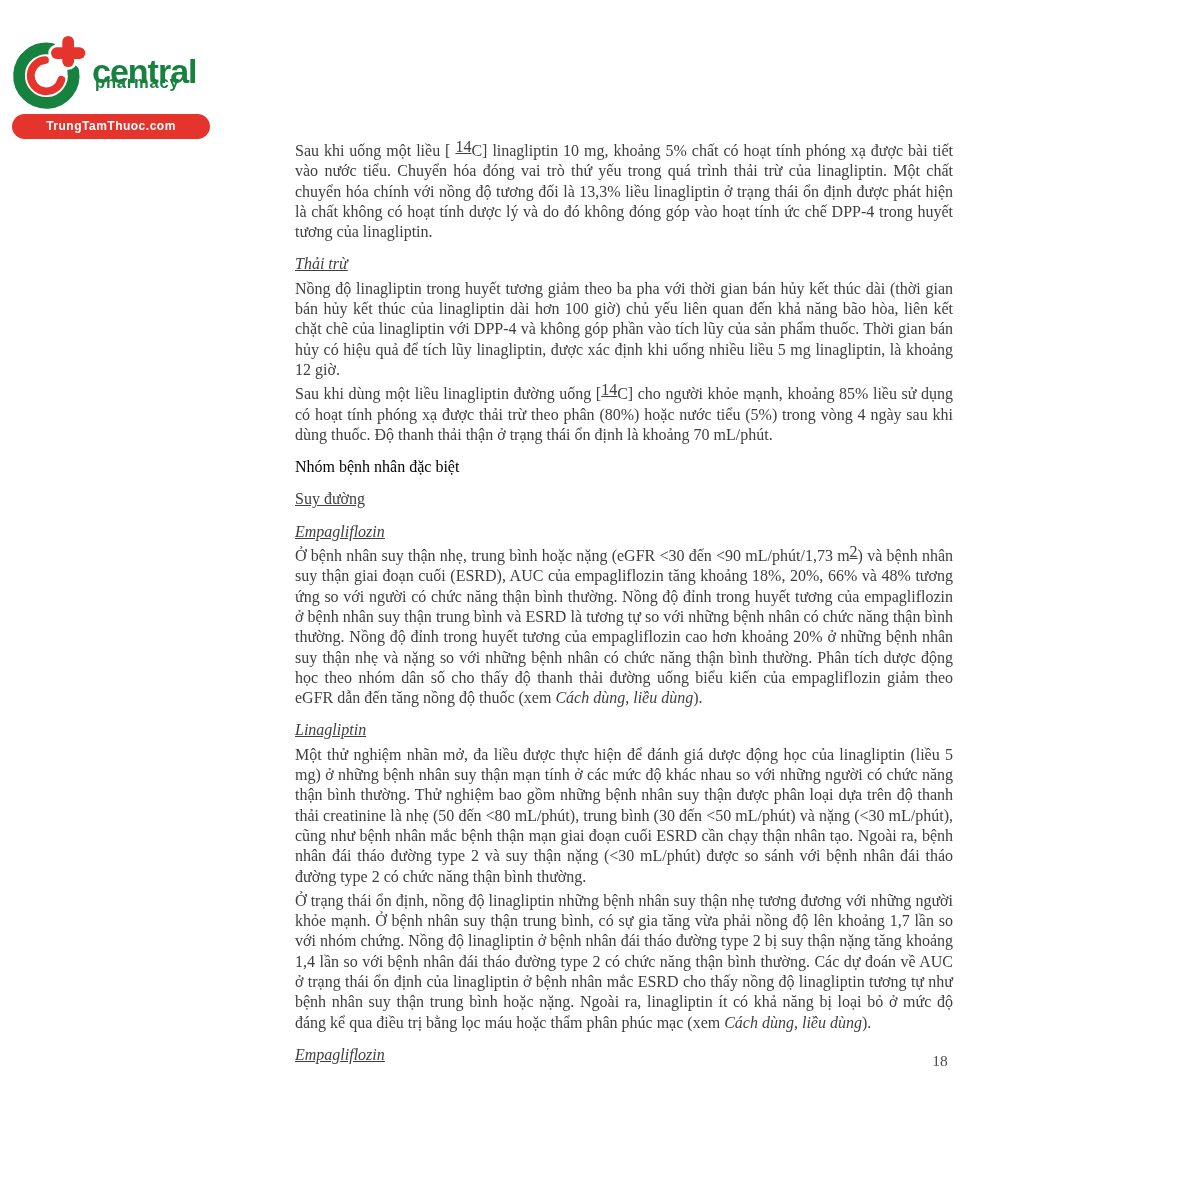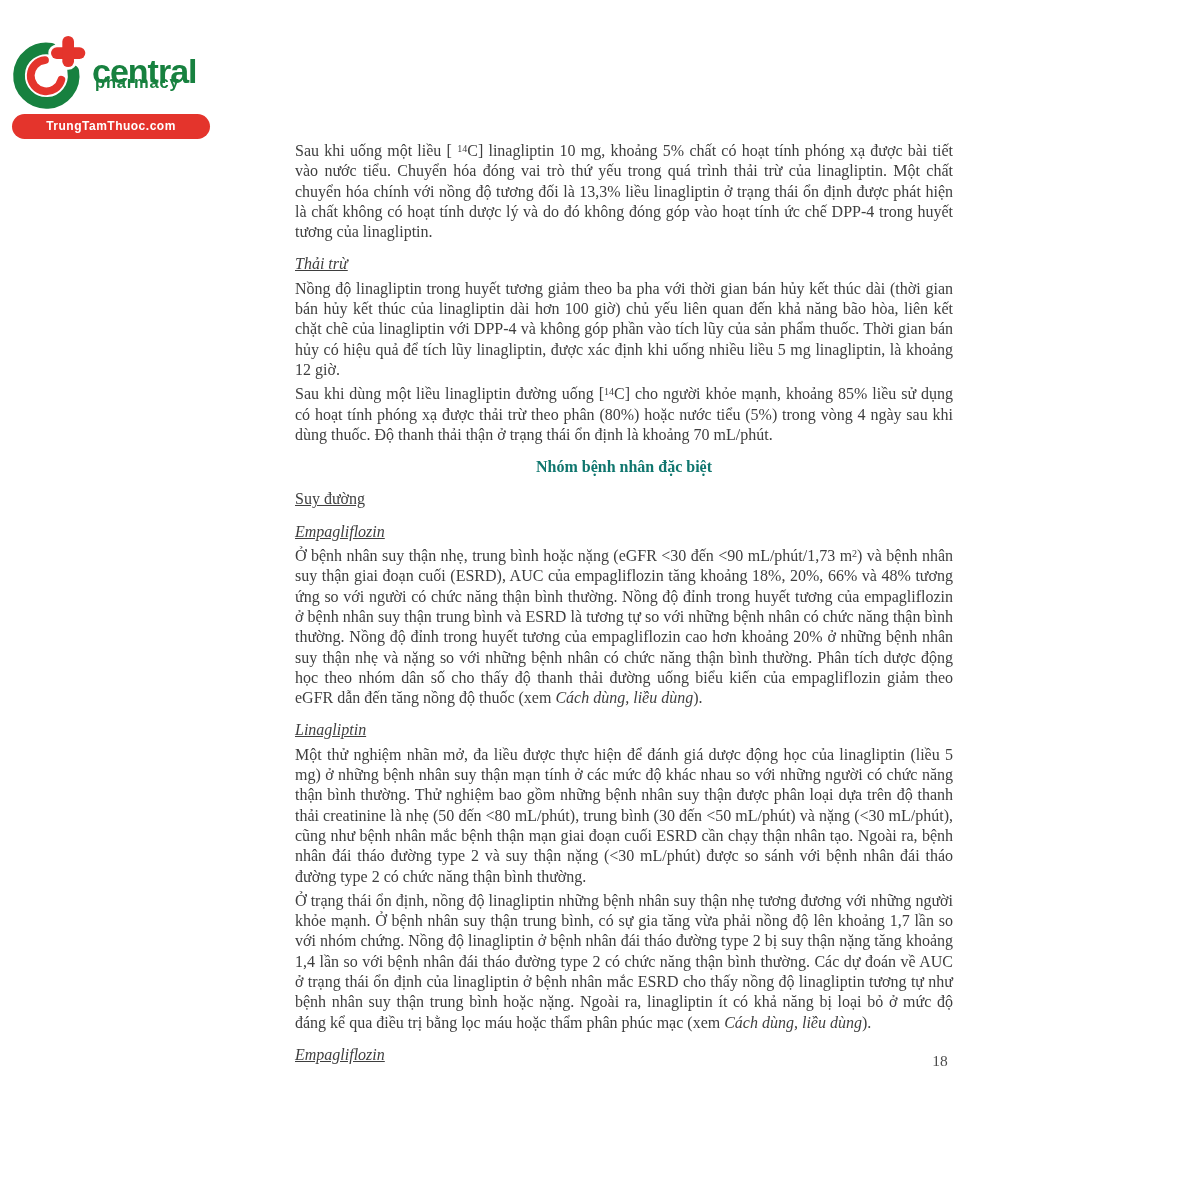--- a/index.html
+++ b/index.html
@@ -35,23 +35,23 @@
   
   .doc {
     position:absolute; left:295px; top:141px; width:658px;
     color:#3e3e3e; font-size:16px; line-height:20.3px;
     text-align:justify;
   }
   .doc p { margin:0 0 4px 0; }
   .h { margin:12px 0 4px 0; text-align:left; }
   .u  { text-decoration:underline; }
   .itu { font-style:italic; text-decoration:underline; }
-  .b { font-weight:bold; color:#0f766e;text-align:center; }
+  .b { font-weight:normal; color:#000000; }
   .it { font-style:italic; }
-  sup { font-size:10px; line-height:0; vertical-align:4px; }
+  sup { font-size:16px; line-height:0; vertical-align:4px;text-decoration:underline; }
 
   .pagenum {
     position:absolute; left:920px; top:1052px; width:40px;
     color:#4c4c4c; font-size:15.5px; text-align:center;
     font-family:"Liberation Serif", serif;
   }
 </style>
 </head>
 <body>
 

